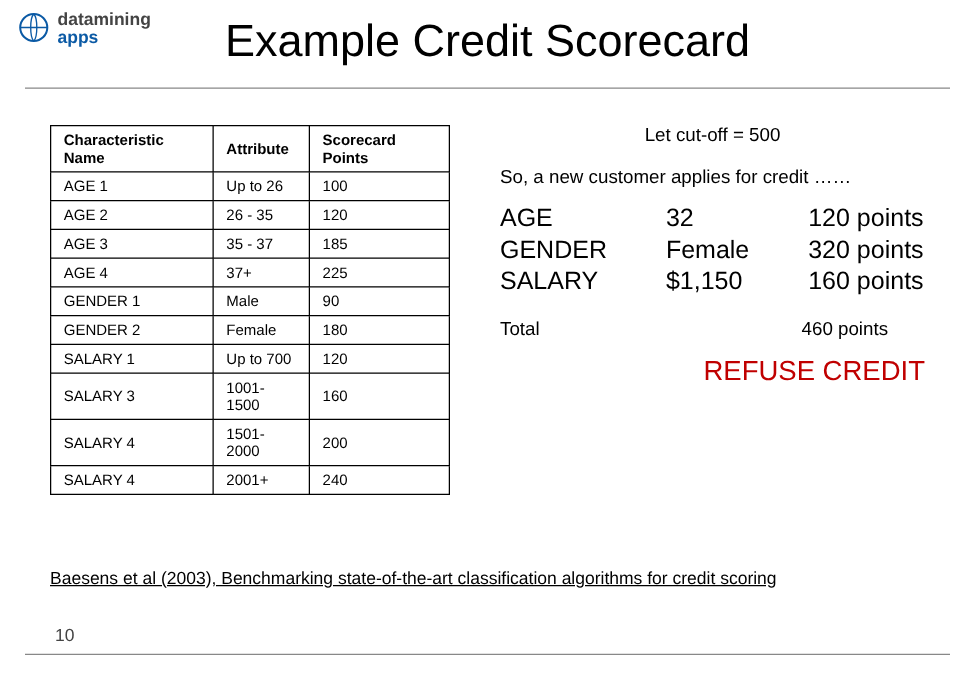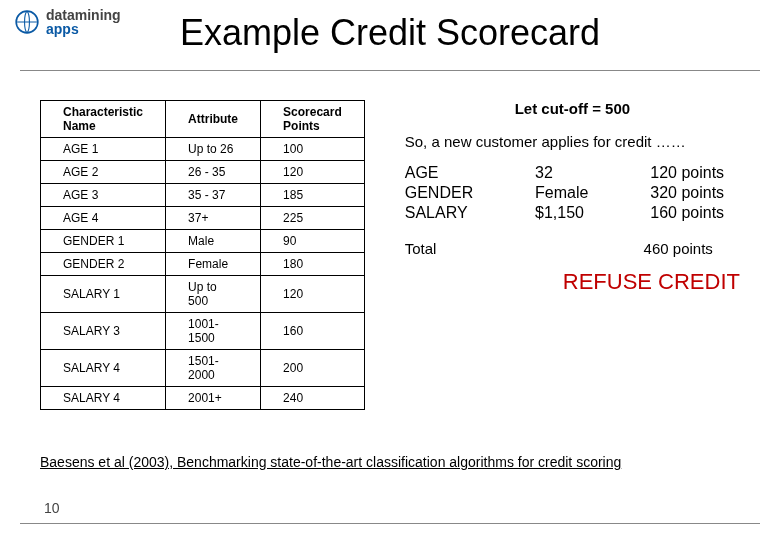--- a/index.html
+++ b/index.html
@@ -10,26 +10,26 @@
   .logo-text { font-size: 14px; line-height: 1; }
   .logo-text .l1 { color: #444; font-weight: bold; }
   .logo-text .l2 { color: #0b5aa5; font-weight: bold; }
   .title { font-size: 36px; font-weight: 400; text-align: center; padding-top: 12px; font-family: "Segoe UI Light", "Segoe UI", Arial, sans-serif; }
   .rule-top { position: absolute; top: 70px; left: 20px; right: 20px; border-top: 1px solid #888; }
   .content { position: absolute; top: 100px; left: 40px; right: 40px; }
   .layout { display: flex; gap: 40px; }
   .table-wrap { flex: 0 0 320px; }
   .right { flex: 1; font-size: 15px; }
   table { border-collapse: collapse; width: 100%; font-size: 12px; }
-  th, td { border: 1px solid #000; padding: 4px 22px; text-align: left; vertical-align: middle; }
+  th, td { border: 1px solid #000; padding: 4px 10px; text-align: left; vertical-align: middle; }
   th { font-weight: bold; background: #fff; }
   td.pts { text-align: left; }
-  .cutoff { font-weight: bold; margin-bottom: 16px; text-align: center; }
+  .cutoff { font-weight: normal; margin-bottom: 16px; text-align: center; }
   .apply-line { margin-bottom: 14px; }
-  .score-grid { display: grid; grid-template-columns: auto auto auto; column-gap: 46px; row-gap: 2px; margin-bottom: 18px; font-size: 16px; }
+  .score-grid { display: grid; grid-template-columns: auto auto auto; column-gap: 46px; row-gap: 2px; margin-bottom: 18px; font-size: 20px; }
   .total-grid { display: grid; grid-template-columns: auto auto; column-gap: 180px; margin-bottom: 12px; font-size: 15px; }
   .refuse { color: #c00000; font-weight: normal; font-size: 22px; text-align: right; }
   .citation { position: absolute; left: 40px; bottom: 70px; font-size: 14px; text-decoration: underline; }
   .footer-num { position: absolute; left: 44px; bottom: 24px; font-size: 14px; color: #444; }
   .rule-bottom { position: absolute; bottom: 16px; left: 20px; right: 20px; border-top: 1px solid #888; }
 </style>
 </head>
 <body>
 
 <div class="slide">
@@ -87,21 +87,21 @@
                 <td>Male</td>
                 <td class="pts">90</td>
               </tr>
               <tr>
                 <td>GENDER 2</td>
                 <td>Female</td>
                 <td class="pts">180</td>
               </tr>
               <tr>
                 <td>SALARY 1</td>
-                <td>Up to 500</td>
+                <td>Up to 700</td>
                 <td class="pts">120</td>
               </tr>
               <tr>
                 <td>SALARY 3</td>
                 <td>1001-1500</td>
                 <td class="pts">160</td>
               </tr>
               <tr>
                 <td>SALARY 4</td>
                 <td>1501-2000</td>

